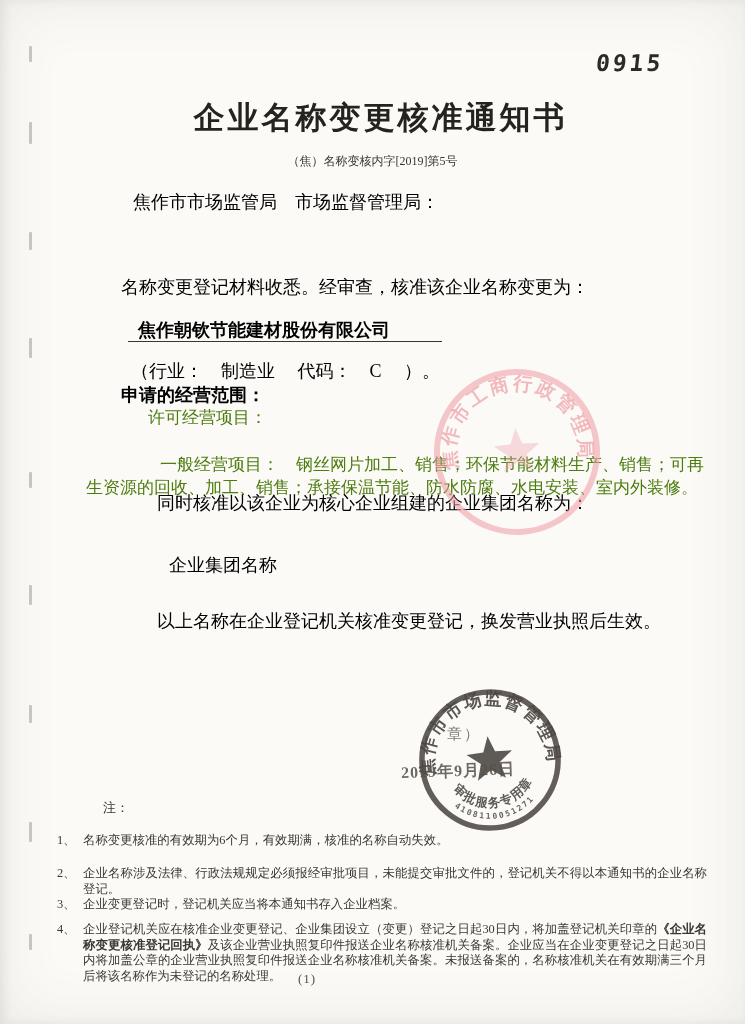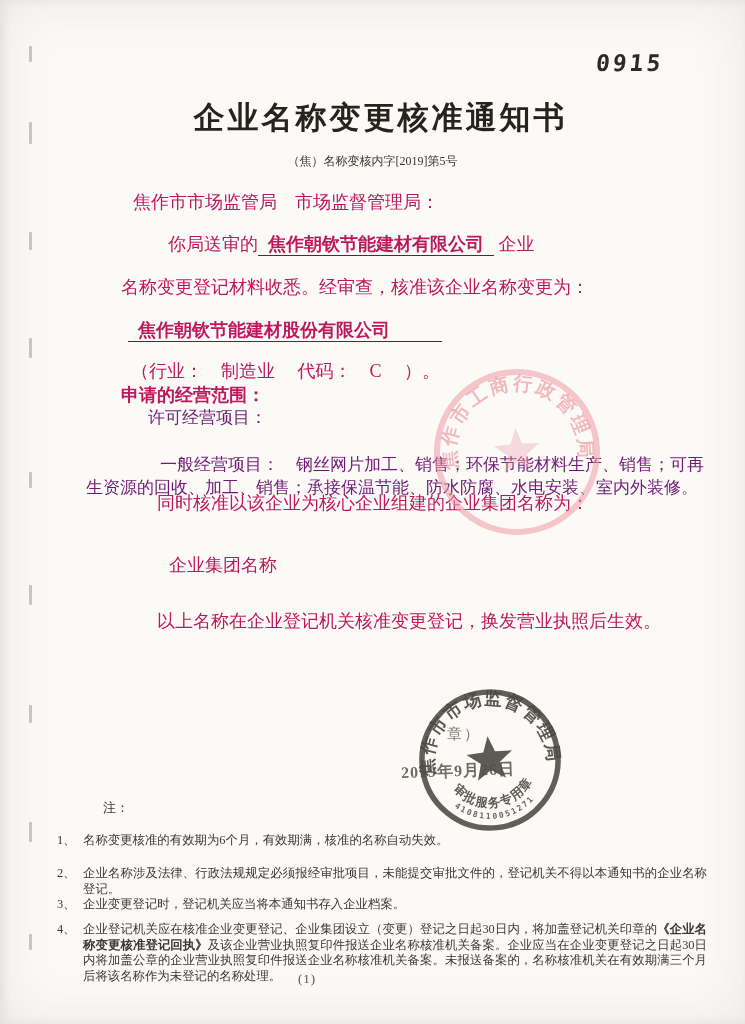--- a/index.html
+++ b/index.html
@@ -21,22 +21,22 @@
     font-family:"DejaVu Sans Mono","Liberation Mono",monospace;
     font-weight:bold;font-size:23px;letter-spacing:3px;
     color:#2c2a28;transform:skewX(-6deg);
   }
   .title{
     left:0;right:0;top:97px;text-align:center;
     font-size:31px;font-weight:bold;letter-spacing:3px;
     transform:translateX(8px);color:#26231f;
   }
   .doc-number{left:0;right:0;top:153px;text-align:center;font-size:12px;color:#39352f;}
-  .t18{font-size:18px;line-height:24px;color:#be185d;}
-  .t17{font-size:17px;line-height:23px;color:#701a75;}
+  .t18{font-size:18px;line-height:24px;color:#000000;}
+  .t17{font-size:17px;line-height:23px;color:#4d7c0f;}
   .company{font-weight:bold;border-bottom:1.6px solid #3a3631;padding:0 10px 1px 10px;}
   .company.new{padding-right:52px;}
   .general-items{width:618px;text-indent:74px;text-align:justify;margin-top:25px;}
   .notes{font-size:12.4px;line-height:15.5px;color:#3a3733;}
   .note-row{display:flex;position:absolute;left:57px;width:650px;}
   .note-num{flex:0 0 26px;}
   .note-text{flex:1;text-align:justify;}
   .bold{font-weight:bold;}
   .page-num{left:298px;top:971px;font-size:13px;color:#55524d;letter-spacing:1px;}
   .seal-svg{position:absolute;pointer-events:none;}
@@ -58,23 +58,20 @@
   <div class="edge-mark" style="top:822px;height:20px;"></div>
   <div class="edge-mark" style="top:934px;height:16px;"></div>
 
   <div class="abs stamp-number">0915</div>
 
   <div class="abs title">企业名称变更核准通知书</div>
   <div class="abs doc-number">（焦）名称变核内字[2019]第5号</div>
 
   <div class="abs t18" style="left:133px;top:190px;">焦作市市场监管局　市场监督管理局：</div>
 
-  <div class="abs t18" style="left:168px;top:232px;">
-    <span>你局送审的</span><span class="company">焦作朝钦节能建材有限公司</span> <span>企业</span>
-  </div>
   <div class="abs t18" style="left:121px;top:276px;font-family:Liberation Mono, monospace;">名称变更登记材料收悉。经审查，核准该企业名称变更为：</div>
 
   <div class="abs t18" style="left:128px;top:318px;">
     <span class="company new">焦作朝钦节能建材股份有限公司</span>
   </div>
 
   <div class="abs t18" style="left:131px;top:359px;">（行业：　制造业　 代码：　C　 ）。</div>
   <div class="abs t18" style="left:121px;top:383px;font-weight:bold;">申请的经营范围：</div>
   <div class="abs t17" style="left:148px;top:406px;">许可经营项目：</div>
   <div class="abs t17 general-items" style="left:86px;top:428px;">一般经营项目：　钢丝网片加工、销售；环保节能材料生产、销售；可再生资源的回收、加工、销售；承接保温节能、防水防腐、水电安装、室内外装修。</div>

